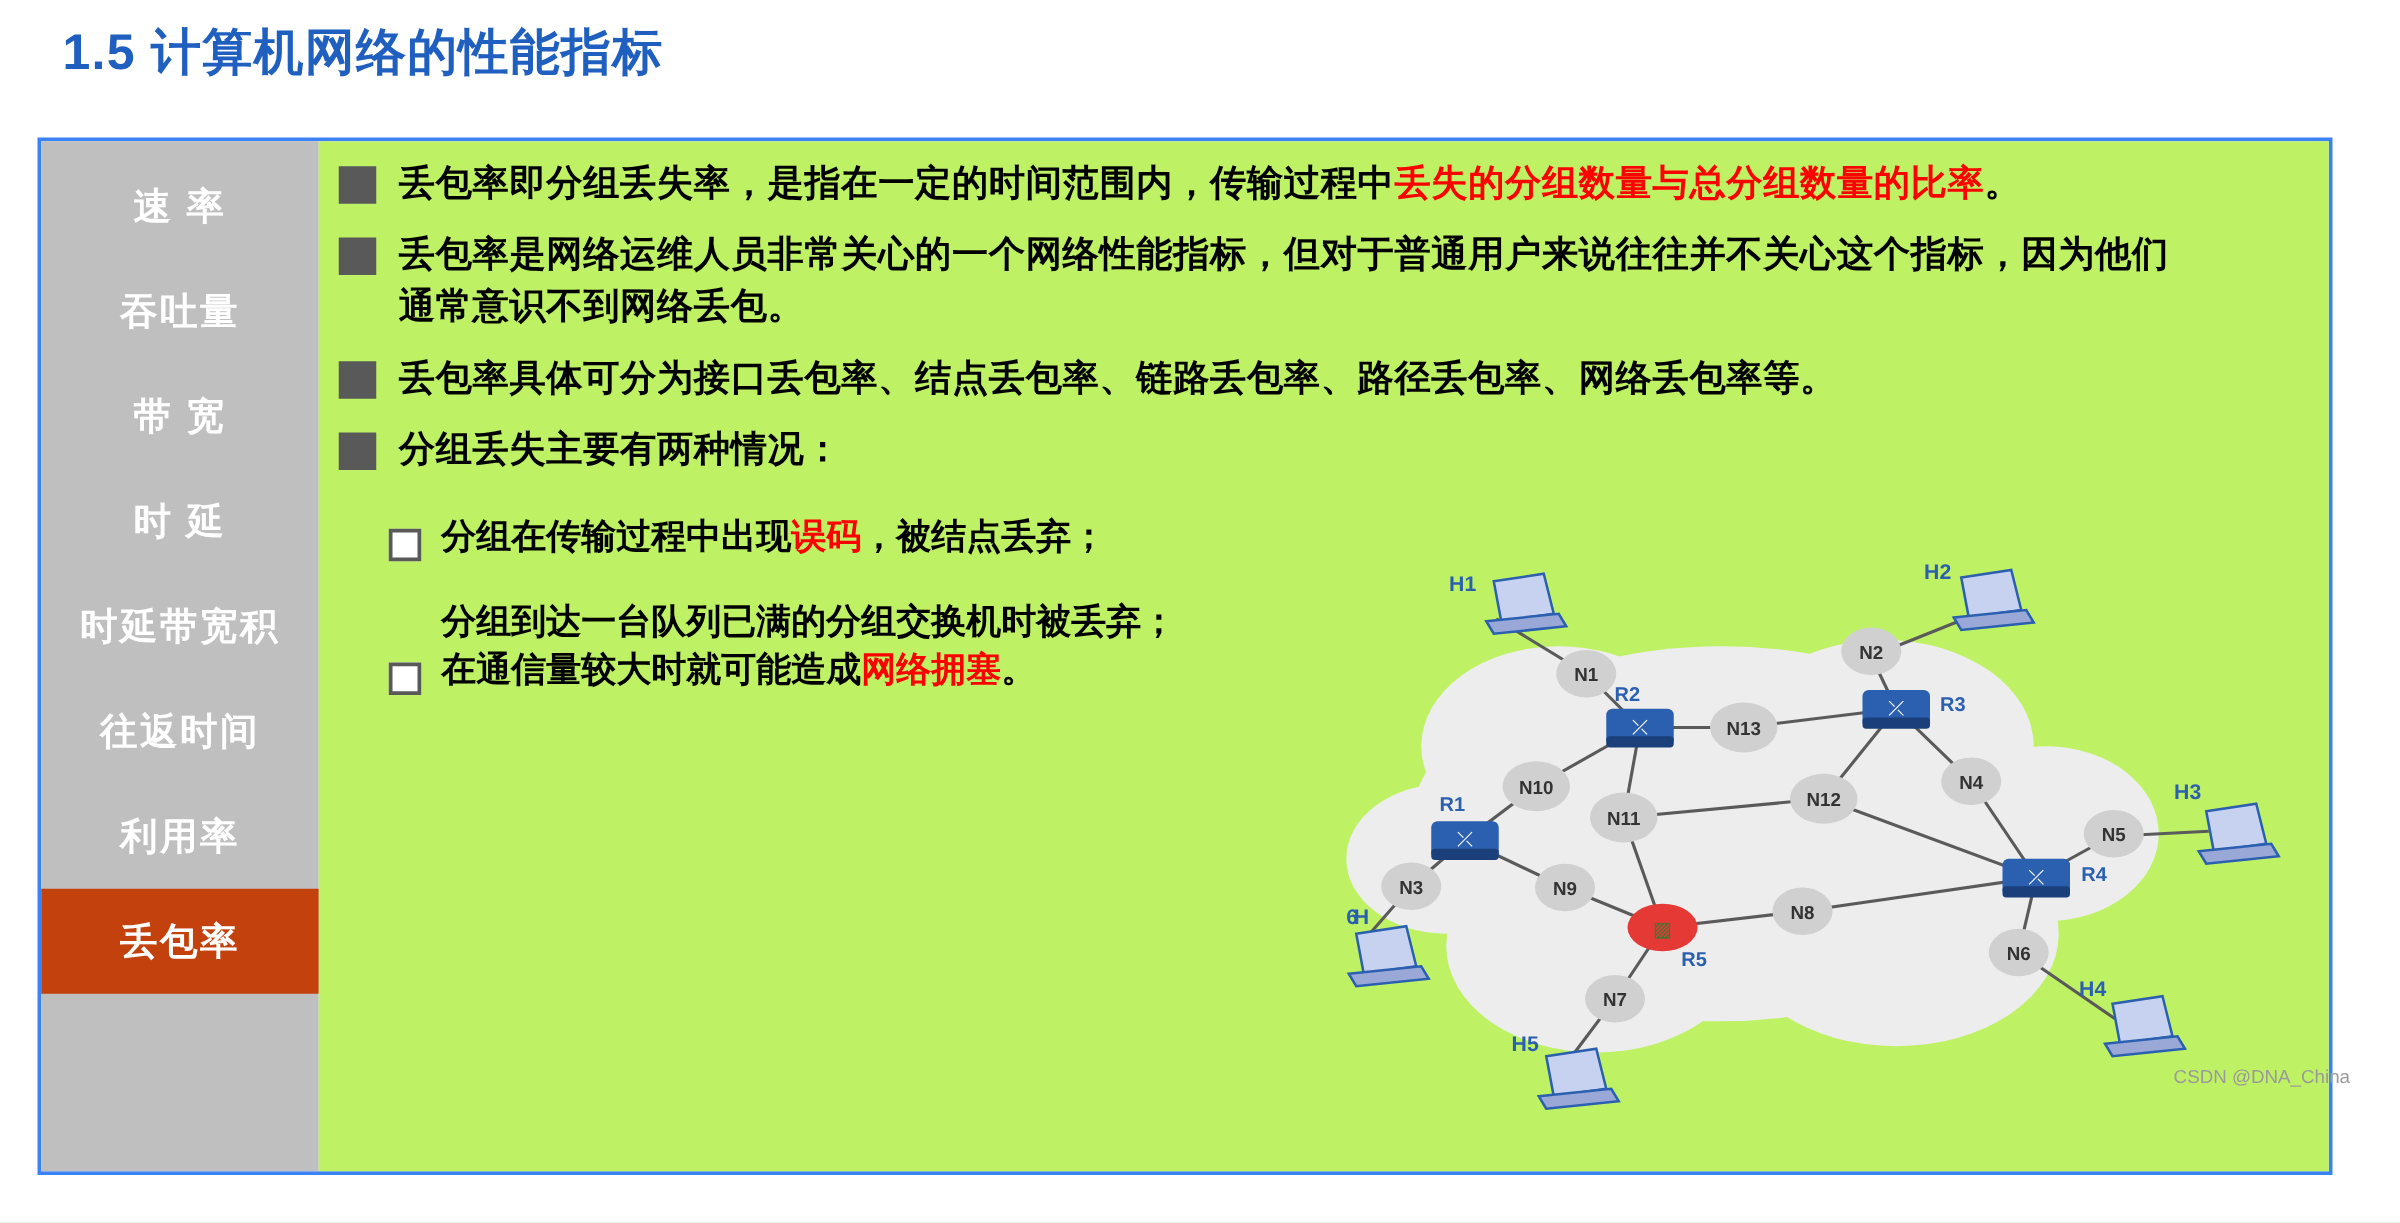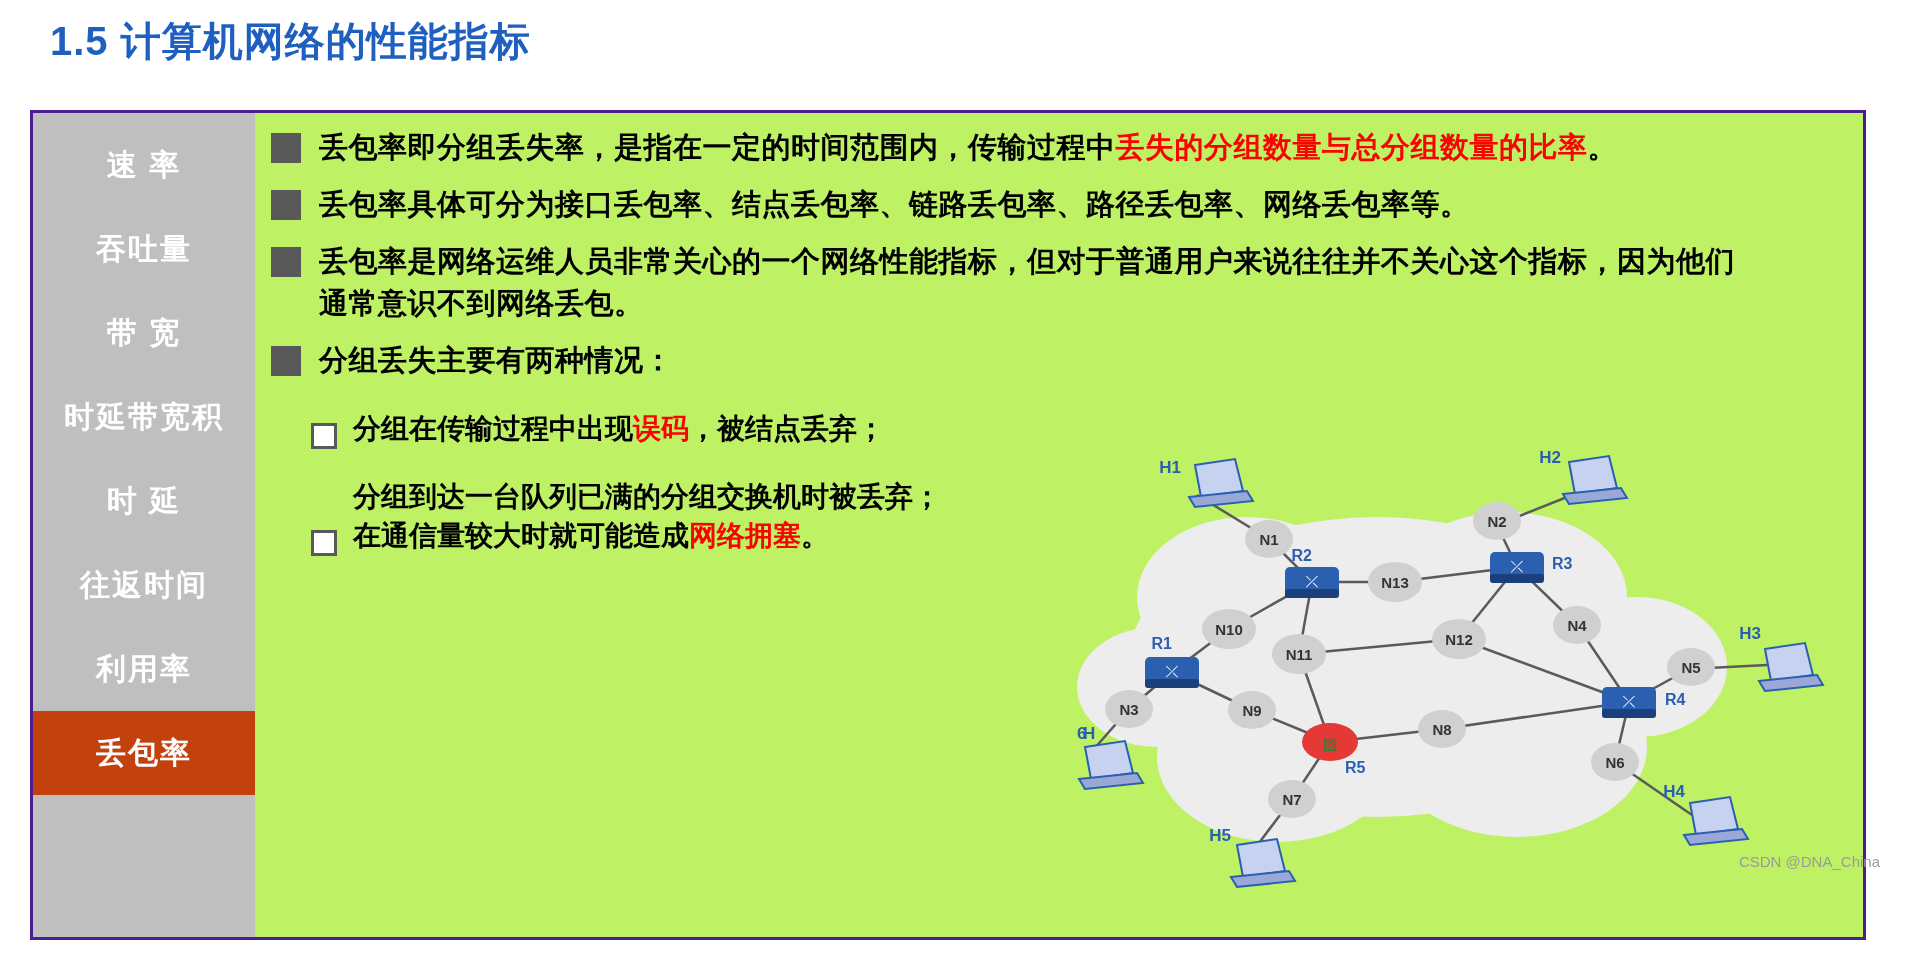--- a/index.html
+++ b/index.html
@@ -32,21 +32,21 @@
     white-space: nowrap;
   }
 
   
   .content-frame {
     position: absolute;
     left: 30px;
     top: 110px;
     width: 1836px;
     height: 830px;
-    border: 3px solid #4c1d95;
+    border: 3px solid #3b82f6;
     box-sizing: border-box;
     display: flex;
     background: #fff;
   }
 
   
   .sidebar {
     width: 222px;
     background: #bfbfbf;
     box-sizing: border-box;
@@ -162,44 +162,44 @@
 <div class="slide">
 
   <div class="slide-title">1.5 计算机网络的性能指标</div>
 
   <div class="content-frame">
 
     <div class="sidebar">
       <div class="sidebar-item">速 率</div>
       <div class="sidebar-item">吞吐量</div>
       <div class="sidebar-item">带 宽</div>
+      <div class="sidebar-item">时 延</div>
       <div class="sidebar-item">时延带宽积</div>
-      <div class="sidebar-item">时 延</div>
       <div class="sidebar-item">往返时间</div>
       <div class="sidebar-item">利用率</div>
       <div class="sidebar-item active">丢包率</div>
     </div>
 
     <div class="body-area">
 
       <div class="bullets">
 
         <div class="bullet-row">
           <div class="sq"></div>
           <div class="bullet-text"><span>丢包率即分组丢失率，是指在一定的时间范围内，传输过程中</span><span class="hl">丢失的分组数量与总分组数量的比率</span><span>。</span></div>
         </div>
 
         <div class="bullet-row">
           <div class="sq"></div>
-          <div class="bullet-text">丢包率具体可分为接口丢包率、结点丢包率、链路丢包率、路径丢包率、网络丢包率等。</div>
+          <div class="bullet-text" style="width:1420px">丢包率是网络运维人员非常关心的一个网络性能指标，但对于普通用户来说往往并不关心这个指标，因为他们通常意识不到网络丢包。</div>
         </div>
 
         <div class="bullet-row">
           <div class="sq"></div>
-          <div class="bullet-text" style="width:1420px">丢包率是网络运维人员非常关心的一个网络性能指标，但对于普通用户来说往往并不关心这个指标，因为他们通常意识不到网络丢包。</div>
+          <div class="bullet-text">丢包率具体可分为接口丢包率、结点丢包率、链路丢包率、路径丢包率、网络丢包率等。</div>
         </div>
 
         <div class="bullet-row">
           <div class="sq"></div>
           <div class="bullet-text">分组丢失主要有两种情况：</div>
         </div>
 
         <div class="subs">
           <div class="sub-row">
             <div class="sq-hollow"></div>

